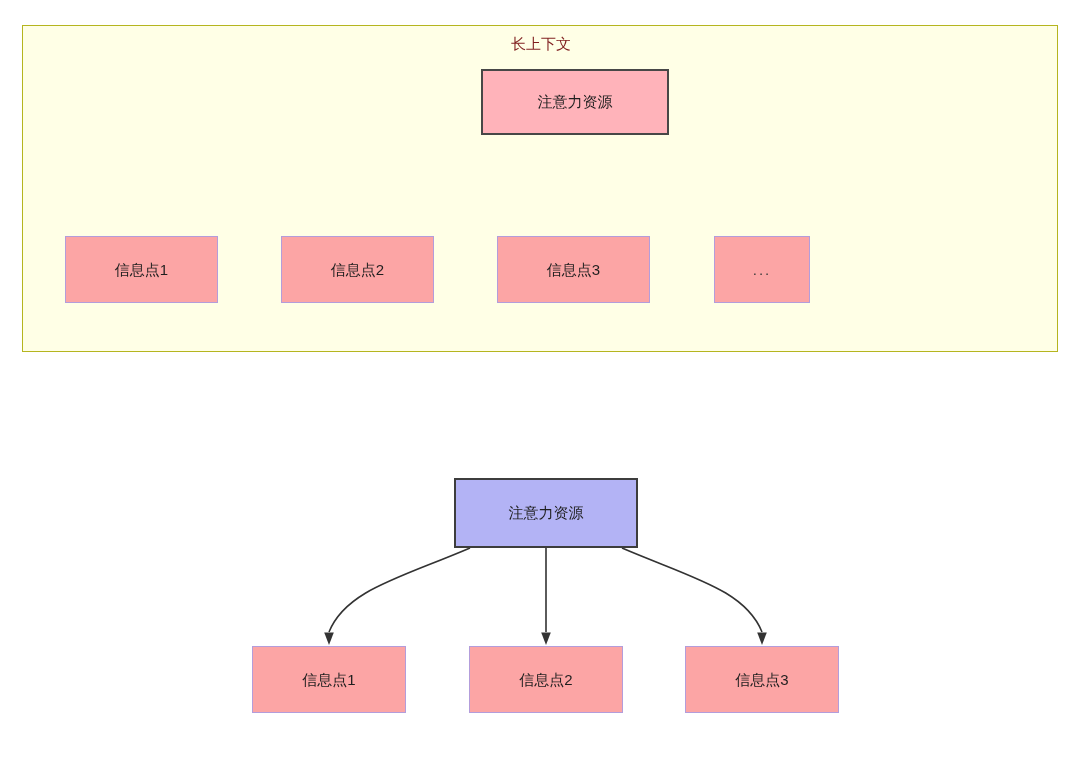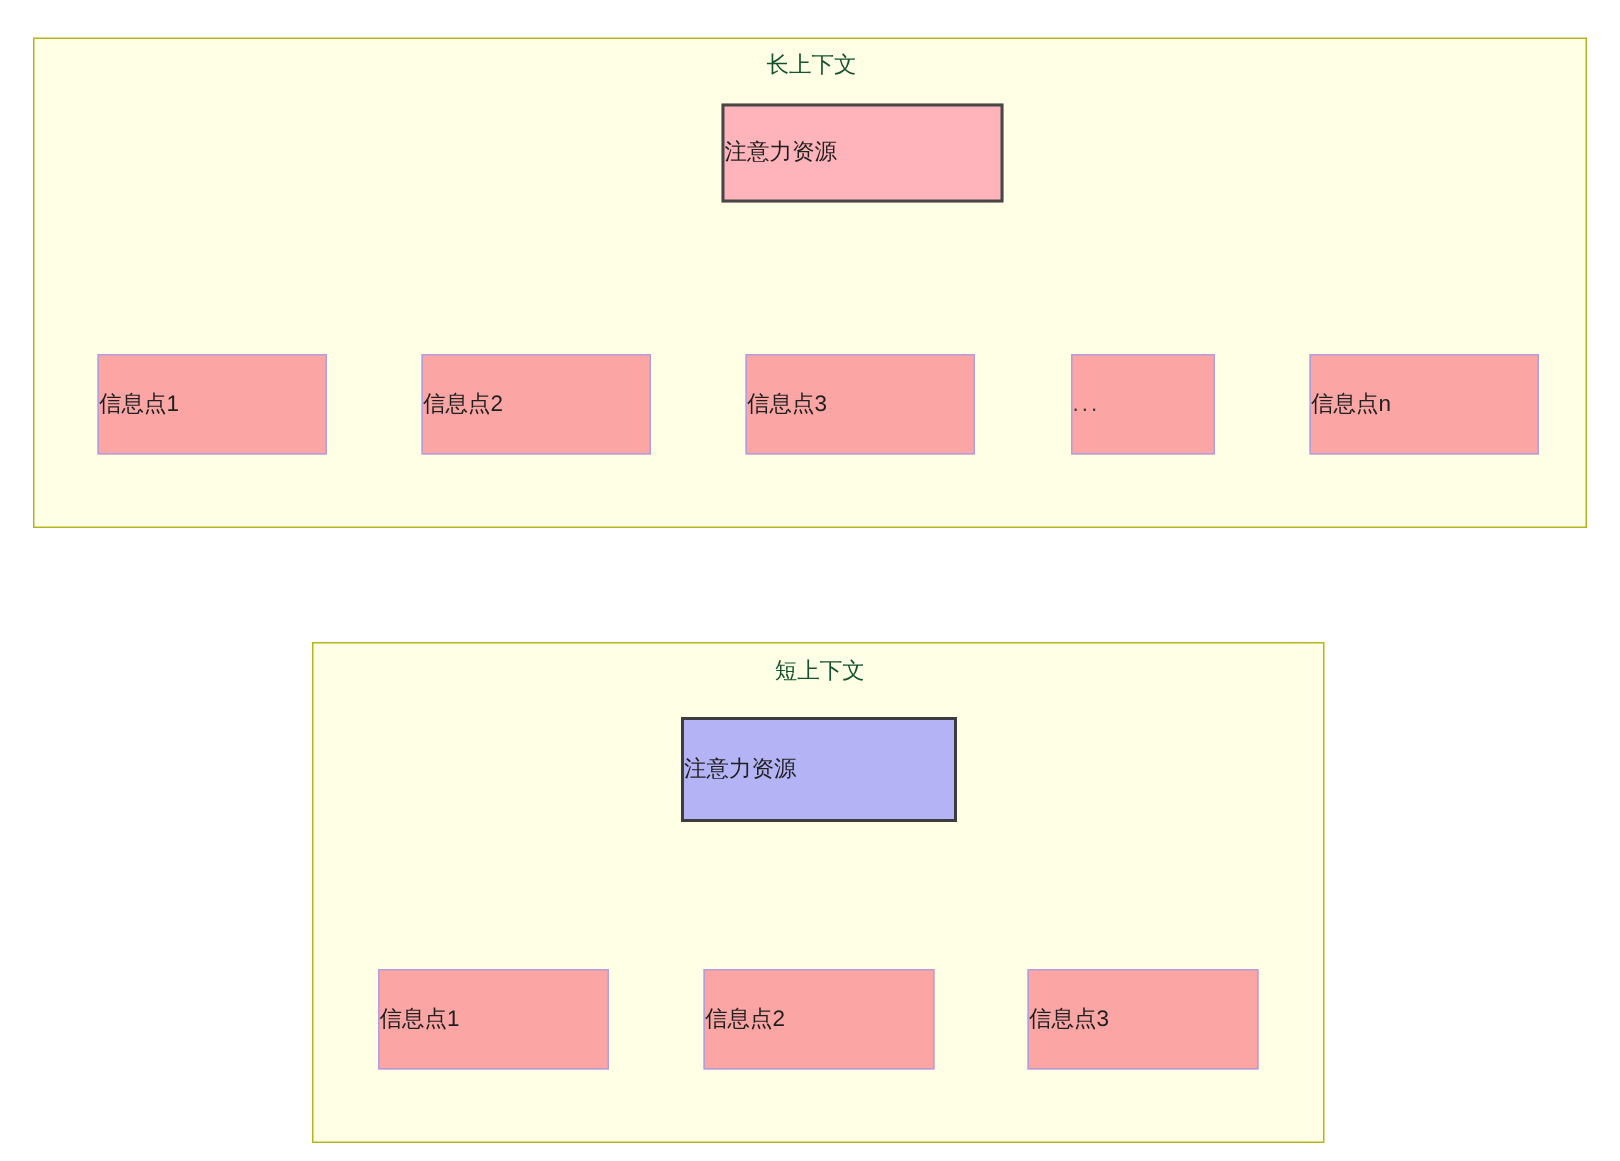--- a/index.html
+++ b/index.html
@@ -26,32 +26,33 @@
     border: 1.5px solid #b5b51f;
     box-sizing: border-box;
   }
   #panel-long  { left: 22px;  top: 25px;  width: 1036px; height: 327px; }
   #panel-short { left: 208px; top: 428px; width: 675px;  height: 334px; }
 
   .panel-title {
     position: absolute;
     text-align: center;
     font-size: 15px;
-    color: #14532d;
+    color: #7f1d1d;
     white-space: nowrap;
     line-height: 1;
   }
   #title-long  { left: 0; top: 10px;  width: 1036px; }
   #title-short { left: 0; top: 11px;  width: 675px; }
 
   .node {
     position: absolute;
     box-sizing: border-box;
     display: flex;
     align-items: center;
+    justify-content: center;
     font-size: 15px;
     color: #1f1f1f;
     line-height: 1.2;
     white-space: nowrap;
   }
   .node-root-red {
     background: #ffb3ba;
     border: 2px solid #474747;
   }
   .node-root-blue {
@@ -156,27 +157,21 @@
   </div>
   <div class="node node-info" id="n-long-1">
     <span>信息点2</span>
   </div>
   <div class="node node-info" id="n-long-2">
     <span>信息点3</span>
   </div>
   <div class="node node-info" id="n-long-3">
     <span class="dots">...</span>
   </div>
-  <div class="node node-info" id="n-long-4">
-    <span>信息点n</span>
-  </div>
 
-  <div class="panel" id="panel-short">
-    <div class="panel-title" id="title-short">短上下文</div>
-  </div>
 
   <div class="node node-root-blue" id="n-short-root">
     <span>注意力资源</span>
   </div>
 
   <div class="node node-info" id="n-short-0">
     <span>信息点1</span>
   </div>
   <div class="node node-info" id="n-short-1">
     <span>信息点2</span>

